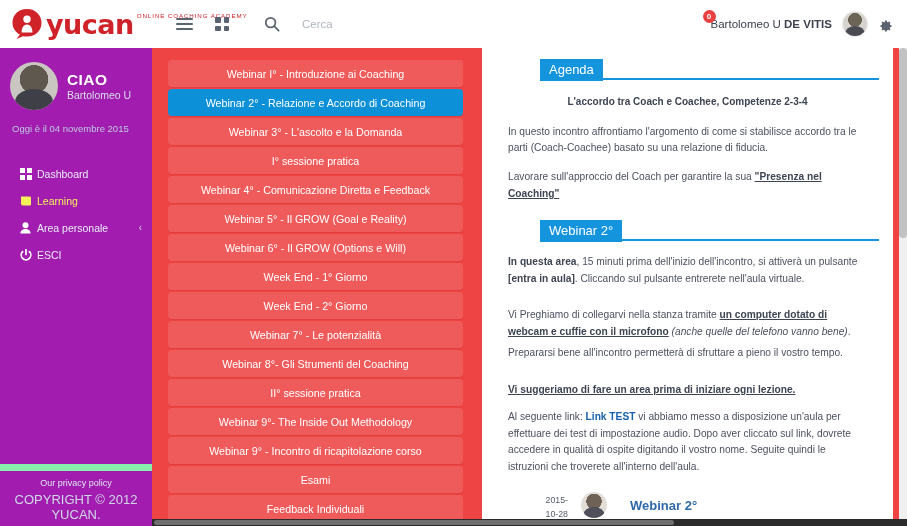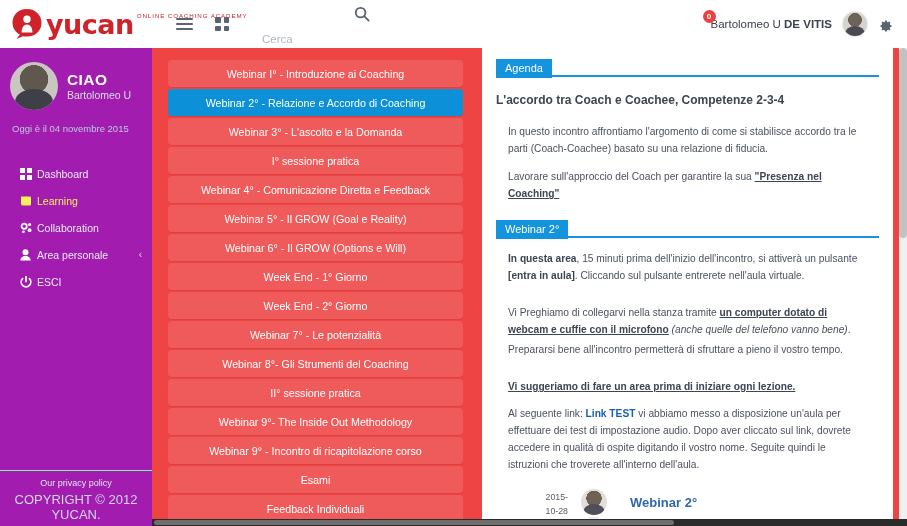--- a/index.html
+++ b/index.html
@@ -28,21 +28,21 @@
     font-size: 6.2px; color: #cf2229; letter-spacing: 0.9px; margin-top: 2px; padding-left: 3px;
     white-space: nowrap;
   }
 
   .topicons { display: flex; align-items: center; gap: 18px; margin-left: 22px; }
   .ticon { width: 20px; height: 20px; display: flex; align-items: center; justify-content: center; cursor: pointer; }
   .hamburger { width: 17px; height: 13px; display: flex; flex-direction: column; justify-content: space-between; }
   .hamburger i { display: block; height: 2.4px; background: #5b6370; border-radius: 1px; }
   .grid4 { width: 14px; height: 14px; display: grid; grid-template-columns: 1fr 1fr; grid-template-rows: 1fr 1fr; gap: 3px; }
   .grid4 i { background: #5b6370; border-radius: 1px; }
-  .searchbox { display: flex; align-items: center; gap: 9px; margin-left: 12px; flex-direction: column; }
+  .searchbox { display: flex; align-items: center; gap: 20px; margin-left: 12px; }
   .search-input {
     border: none; outline: none; font-size: 11.5px; color: #9aa1ab;
     font-family: "Liberation Sans", sans-serif; width: 200px; background: transparent;
   }
   .search-input::placeholder { color: #b0b6bf; }
 
   .topright { margin-left: auto; display: flex; align-items: center; gap: 10px; padding-right: 14px; }
   .badge-wrap { position: relative; display: flex; align-items: center; }
   .badge {
     position: absolute; left: -8px; top: -8px;
@@ -88,21 +88,21 @@
     display: flex; align-items: center; height: 27px; padding: 0 10px 0 20px;
     font-size: 10.5px; color: #e7edf5; cursor: pointer; position: relative;
   }
   .navitem .nicon { width: 17px; flex: none; display: flex; align-items: center; color: #fff; }
   .navitem.active { color: #f4f257; }
   .navitem.active .nicon { color: #f4f257; }
   .navitem .chev { margin-left: auto; font-size: 10px; color: #cfd9e8; }
 
   .sidefoot {
     position: absolute; left: 0; bottom: 4px; width: 152px; text-align: center;
-    border-top: 1px solid #86efac; padding-top: 7px;
+    border-top: 7px solid #86efac; padding-top: 7px;
   }
   .sidefoot .pp { font-size: 9px; color: #dde5f0; }
   .sidefoot .cp { font-size: 13px; color: #cfd9e8; margin-top: 4px; }
 
   
   .content {
     position: absolute; top: 48px; left: 152px; width: 755px; height: 478px;
     background: #ef4444;
   }
   .lessons {
@@ -118,29 +118,29 @@
   .lesson.sel { background: #0c90d8; }
 
   .panel {
     position: absolute; left: 330px; top: 0; right: 14px; bottom: 6px;
     background: #fff; overflow: hidden;
   }
   .panel-inner { padding: 10px 14px 0 14px; }
 
   .sectab {
     display: inline-block; background: #1494dd; color: #fff;
-    font-size: 11px; padding: 3px 9px 4px 9px; position: relative; top: 1px;
+    font-size: 13px; padding: 3px 9px 4px 9px; position: relative; top: 1px; margin-left: 44px;
   }
   .secline { border-bottom: 2px solid #1494dd; margin-bottom: 0; }
   .sechead { display: flex; align-items: flex-end; }
   .sechead .secline { flex: 1; }
 
   .body-txt { font-size: 10.2px; color: #4b5160; line-height: 1.65; }
   .center-title {
-    text-align: left; font-weight: bold; font-size: 12px; color: #3d4452;
+    text-align: center; font-weight: bold; font-size: 10px; color: #3d4452;
     margin: 14px 0 13px 0;
   }
   .para { margin: 0 0 12px 0; padding: 0 12px; }
   .para.tight { margin-bottom: 4px; }
   .u { text-decoration: underline; font-weight: bold; color: #3d4452; }
   .b { font-weight: bold; color: #3d4452; }
   .i { font-style: italic; }
   .lnk { color: #1560b0; font-weight: bold; }
 
   .sec2 { margin-top: 16px; }
@@ -263,31 +263,20 @@
       <div class="navitem active">
         <span class="nicon">
           <svg width="12" height="12" viewBox="0 0 12 12">
               <path d="M1 1.6h7.2a1.6 1.6 0 011.6 1.6v7.2H2.6A1.6 1.6 0 011 8.8z" fill="currentColor"></path>
               <rect x="9" y="1.6" width="2" height="8.8" rx="0.8" fill="currentColor"></rect>
             </svg>
         </span>
         <span>Learning</span>
       </div>
 
-      <div class="navitem">
-        <span class="nicon">
-          <svg width="13" height="12" viewBox="0 0 13 12">
-            <circle cx="4.2" cy="4.2" r="2.6" fill="none" stroke="currentColor" stroke-width="1.8"></circle>
-            <circle cx="9.6" cy="2.6" r="1.5" fill="currentColor"></circle>
-            <circle cx="9.6" cy="8.2" r="1.9" fill="currentColor"></circle>
-            <circle cx="3.4" cy="9.8" r="1.4" fill="currentColor"></circle>
-          </svg>
-        </span>
-        <span>Collaboration</span>
-      </div>
 
       <div class="navitem">
         <span class="nicon">
           <svg width="11" height="12" viewBox="0 0 11 12">
               <circle cx="5.5" cy="3.2" r="3" fill="currentColor"></circle>
               <path d="M0.4 11.6c0-3 2.3-4.6 5.1-4.6s5.1 1.6 5.1 4.6z" fill="currentColor"></path>
             </svg>
         </span>
         <span>Area personale</span>
         <span class="chev">‹</span>

